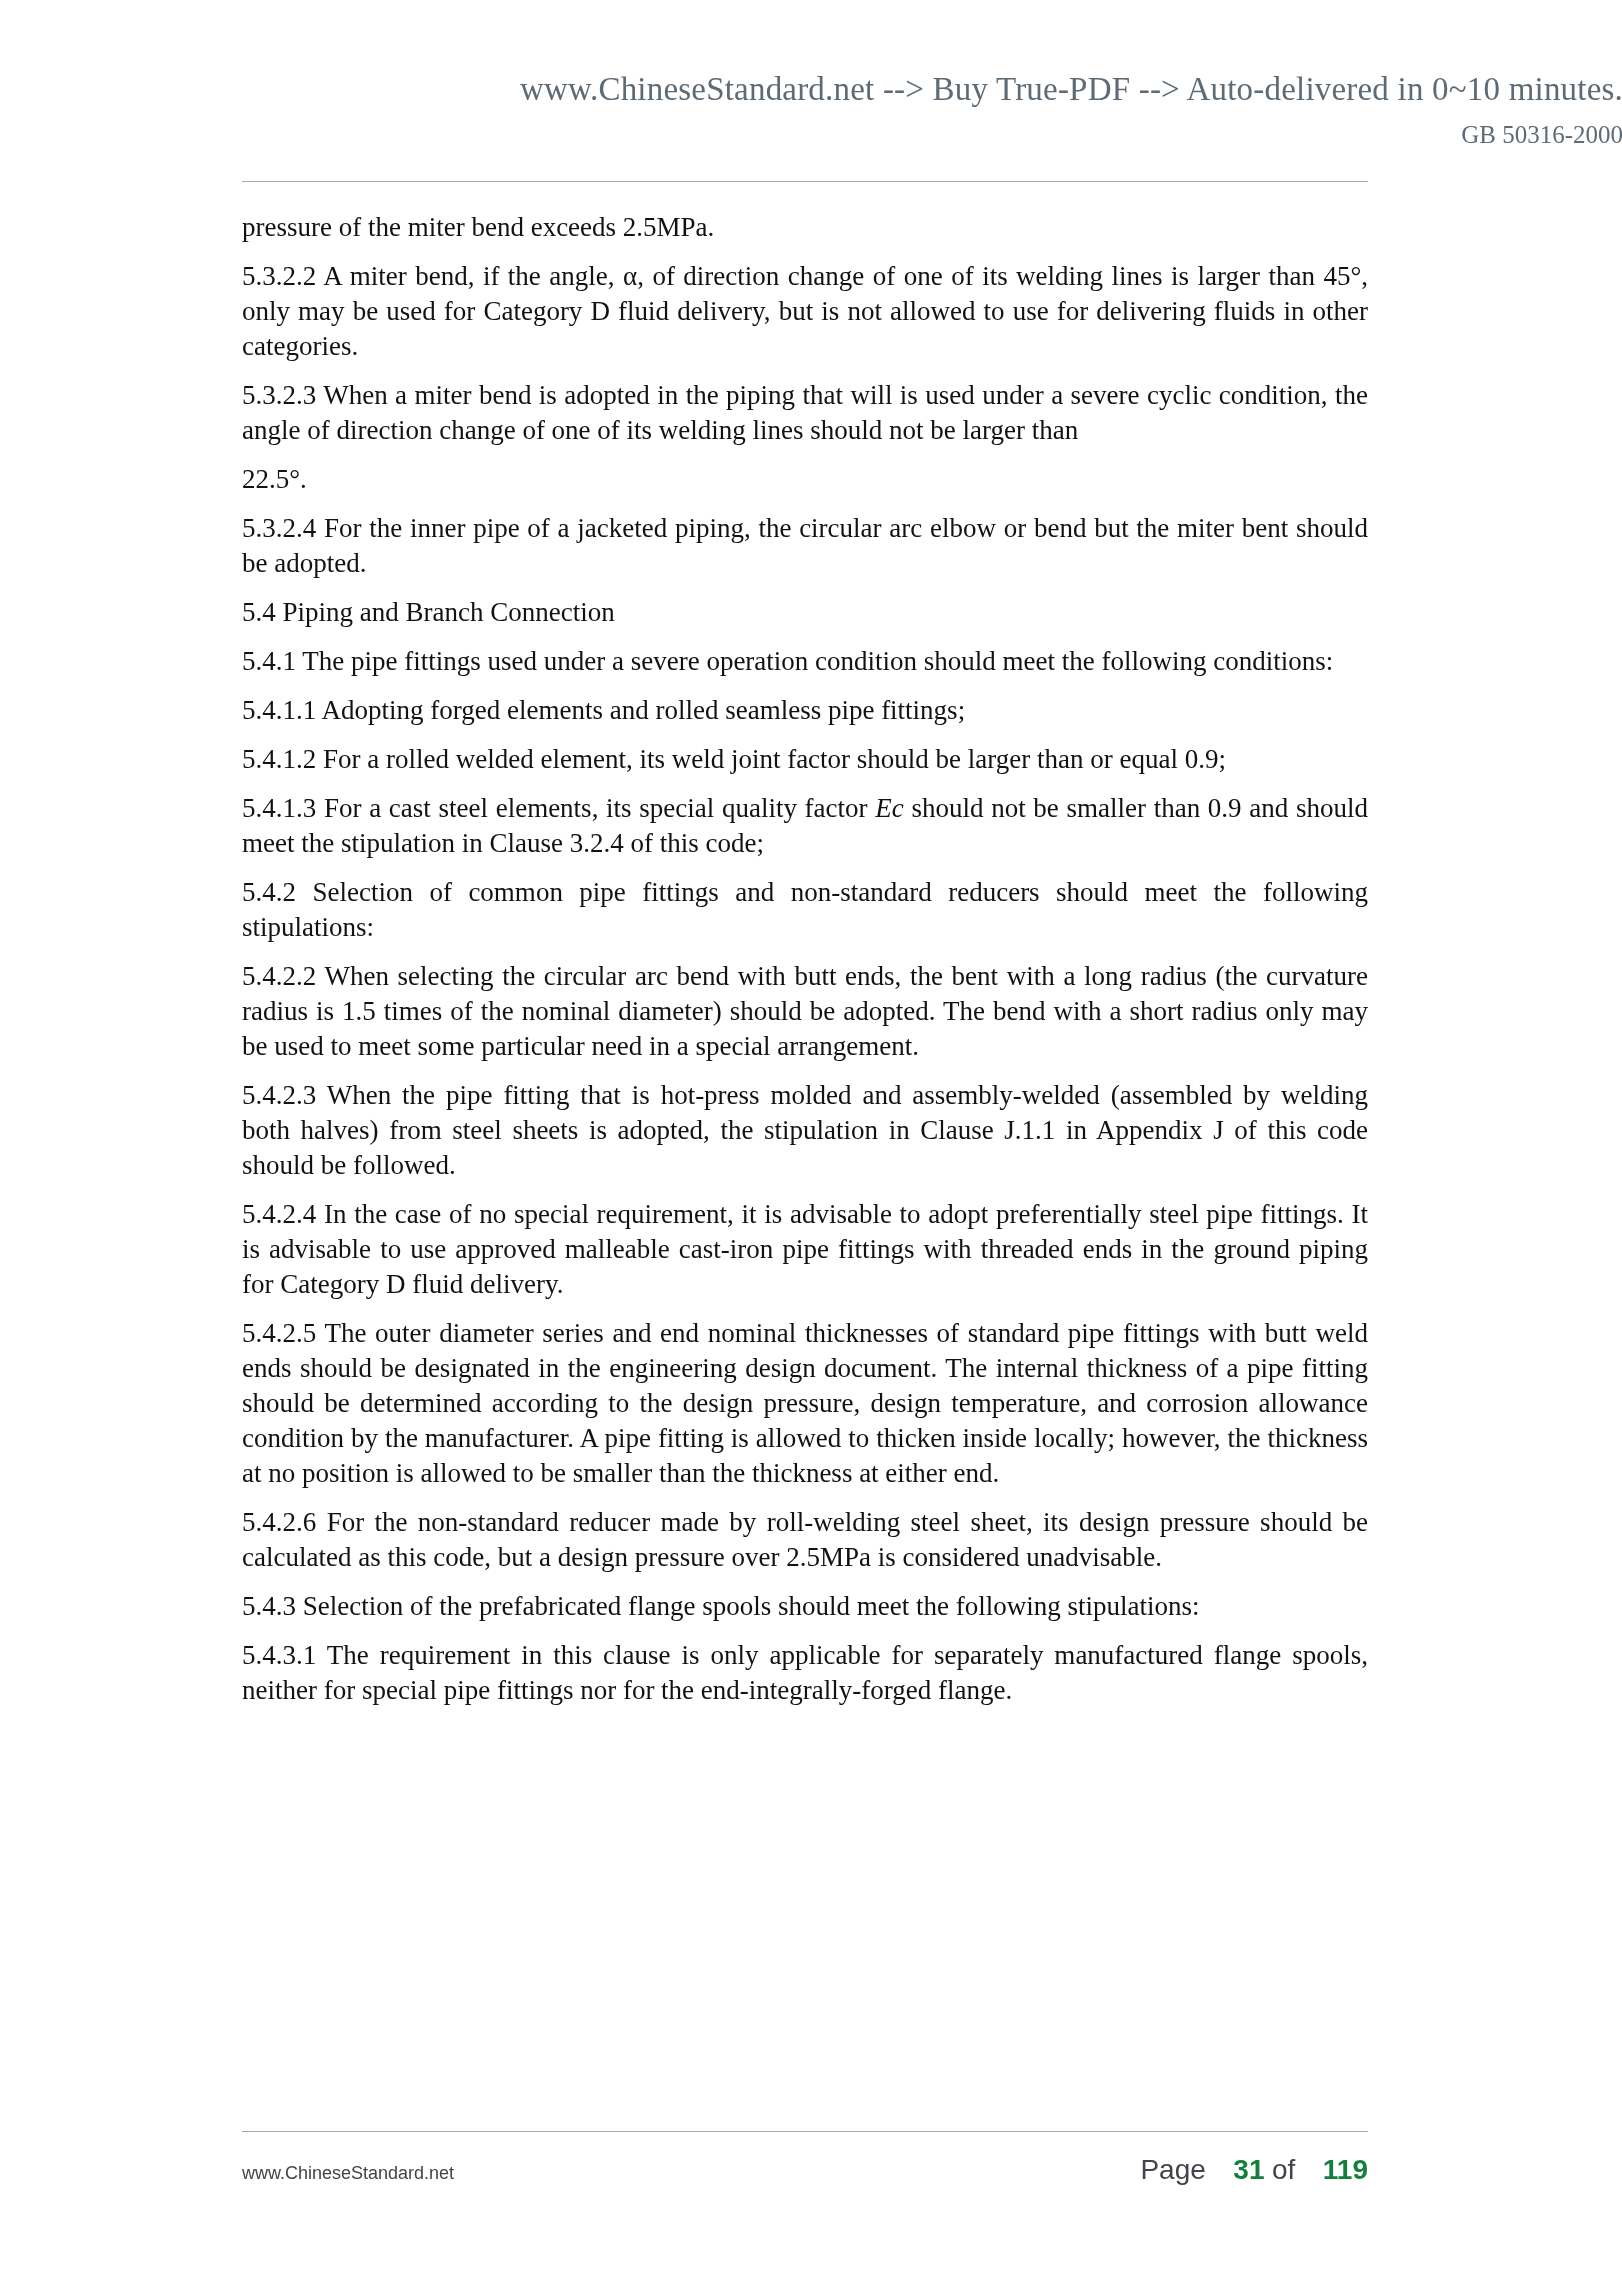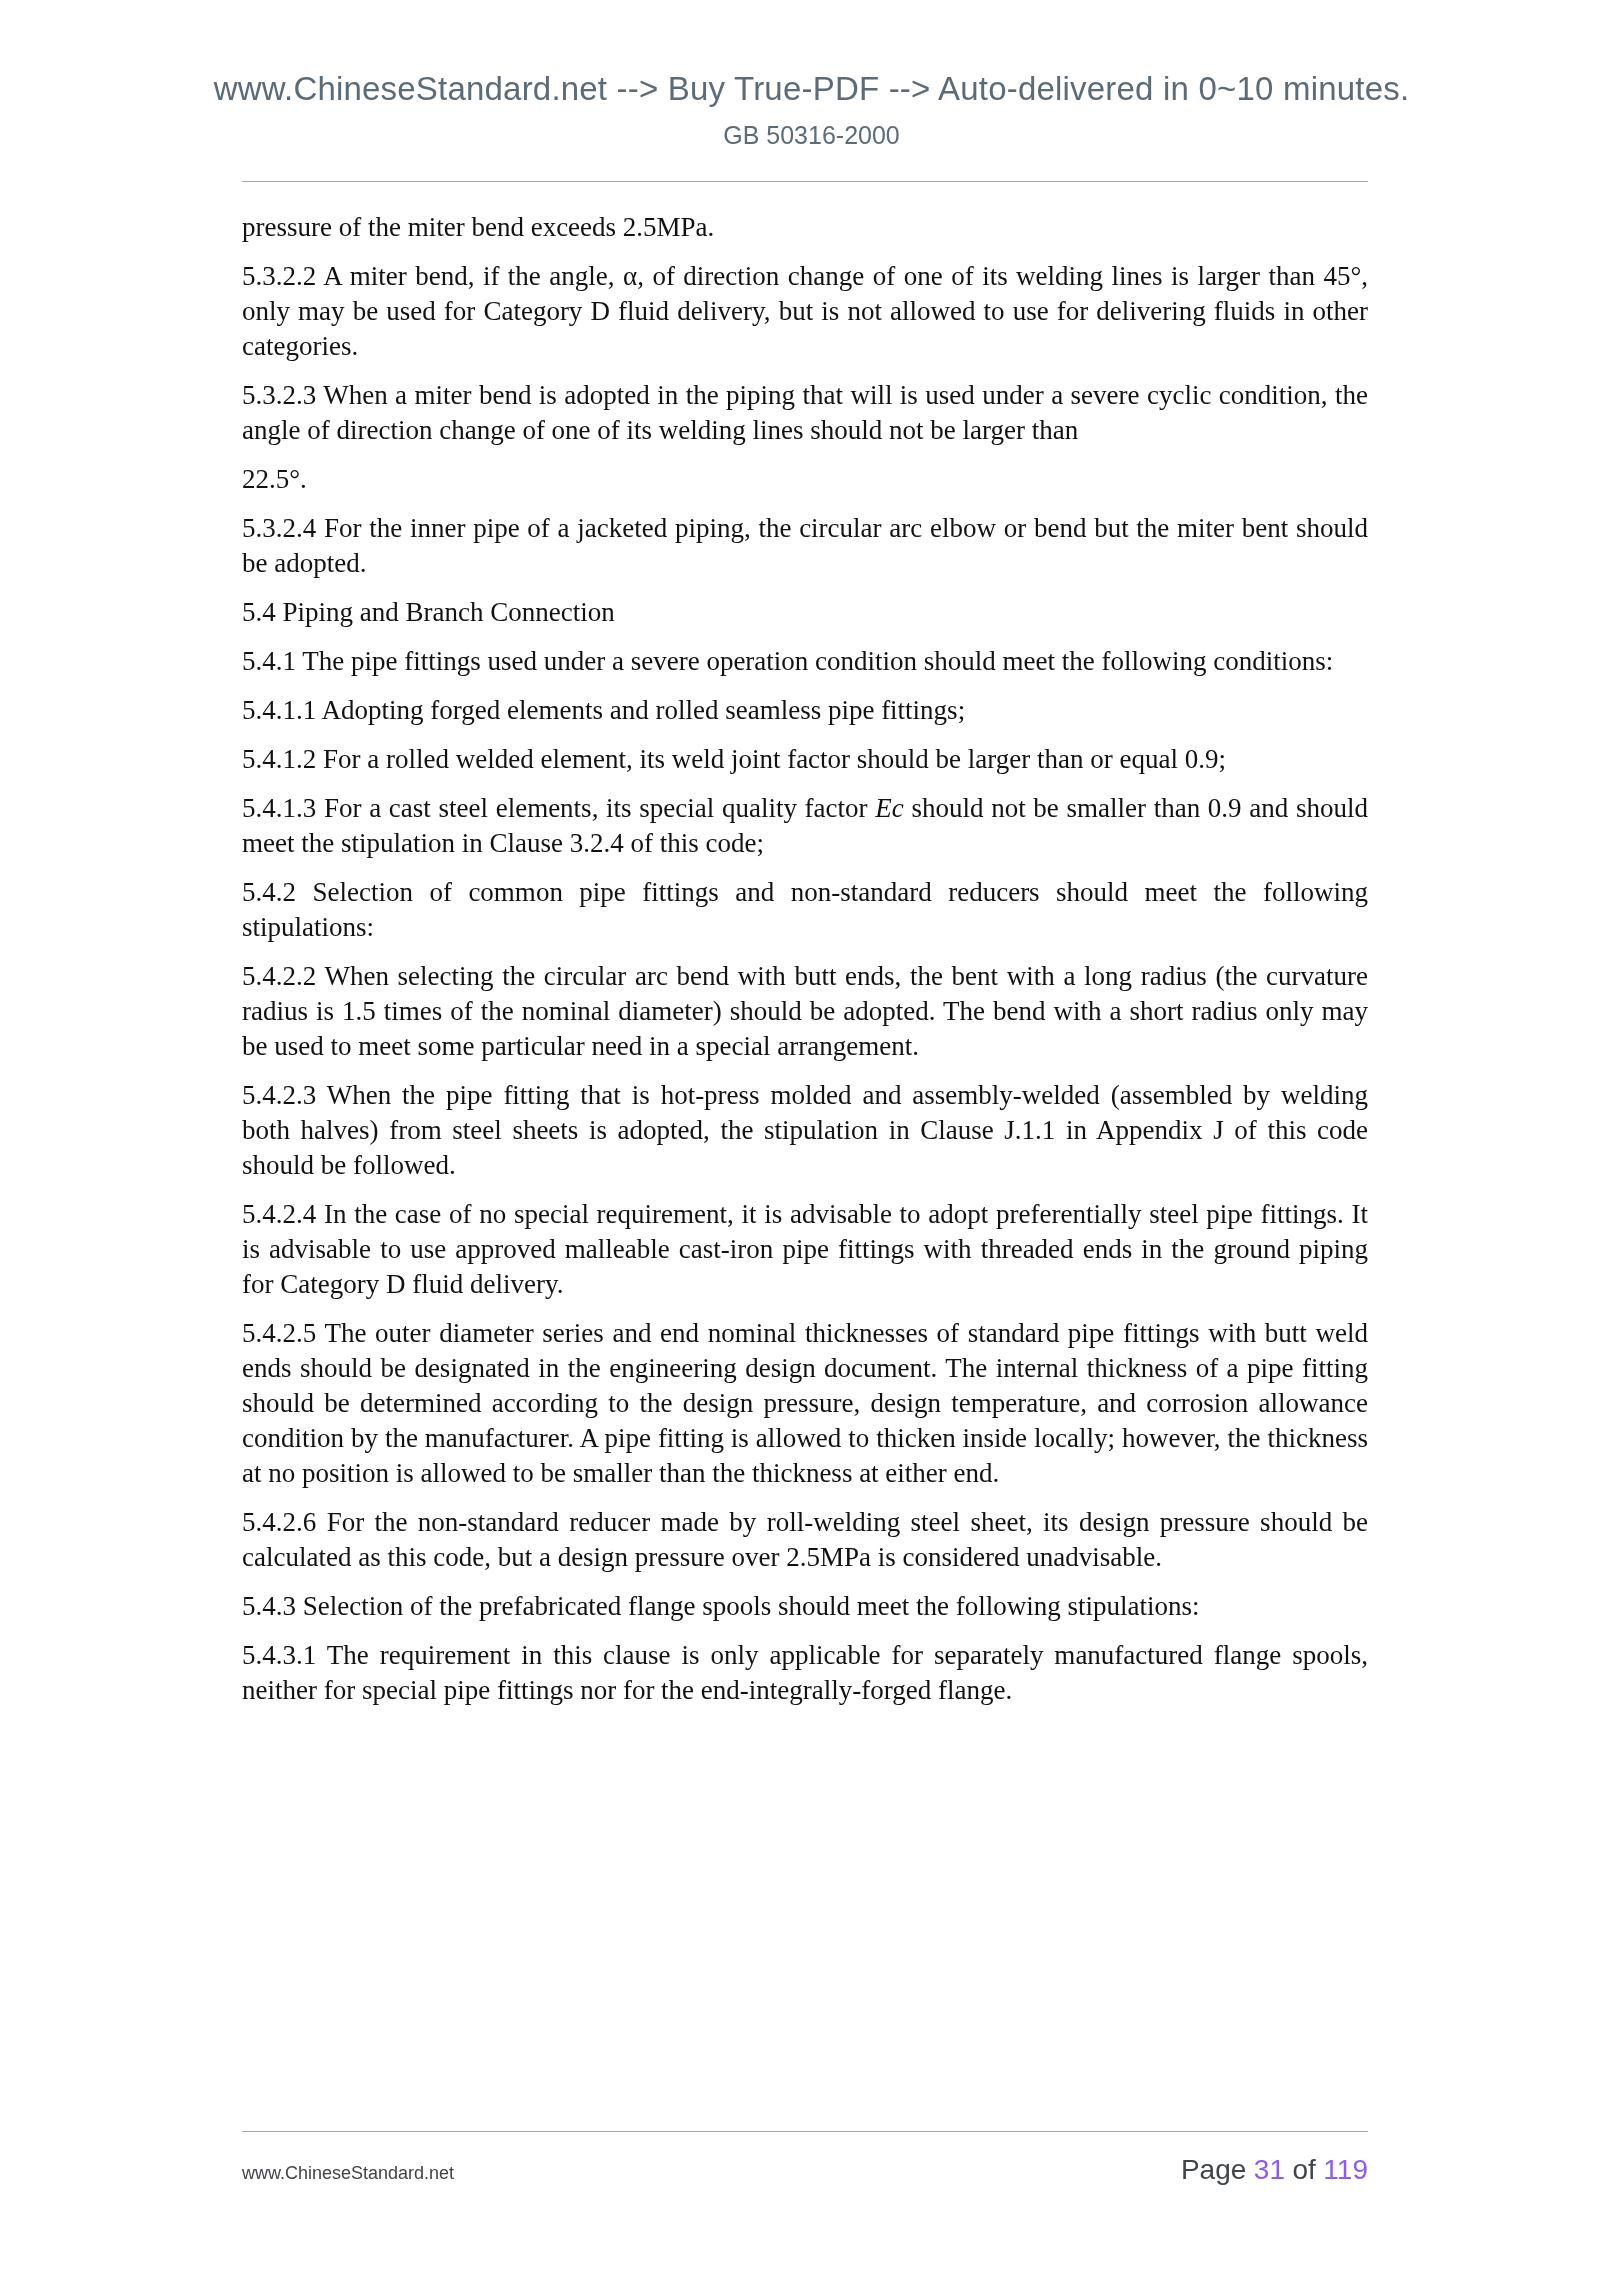--- a/index.html
+++ b/index.html
@@ -8,22 +8,22 @@
     width: 1623px;
     height: 2295px;
     background: #ffffff;
     position: relative;
     overflow: hidden;
     font-family: "Liberation Serif", serif;
     color: var(--body_text, #111111);
   }
   .page-header {
     padding-top: 70px;
-    text-align: center;
-    font-family: Liberation Sans, sans-serif;
+    text-align: right;
+    font-family: Liberation Serif, serif;
     color: var(--header_text, #5d6b77);
   }
   .promo {
     font-size: 33px;
     line-height: 38px;
     letter-spacing: 0.2px;
   }
   .doc-id {
     font-size: 25px;
     line-height: 28px;
@@ -65,22 +65,23 @@
     font-size: 18px;
     color: var(--footer_text, #414549);
   }
   .page-indicator {
     font-size: 28px;
     color: var(--footer_text, #414549);
     display: inline-flex;
     gap: 7.5px;
   }
   .page-indicator .num {
-    font-weight: 400;
-    color: #8b5cf6;
+    font-weight: 700;
+    color: #15803d;
+    margin-left: 20px;
   }
 </style>
 </head>
 <body>
 
 <div class="page">
 
   <header class="page-header">
     <div class="promo">www.ChineseStandard.net --&gt; Buy True-PDF --&gt; Auto-delivered in 0~10 minutes.</div>
     <div class="doc-id">GB 50316-2000</div>

